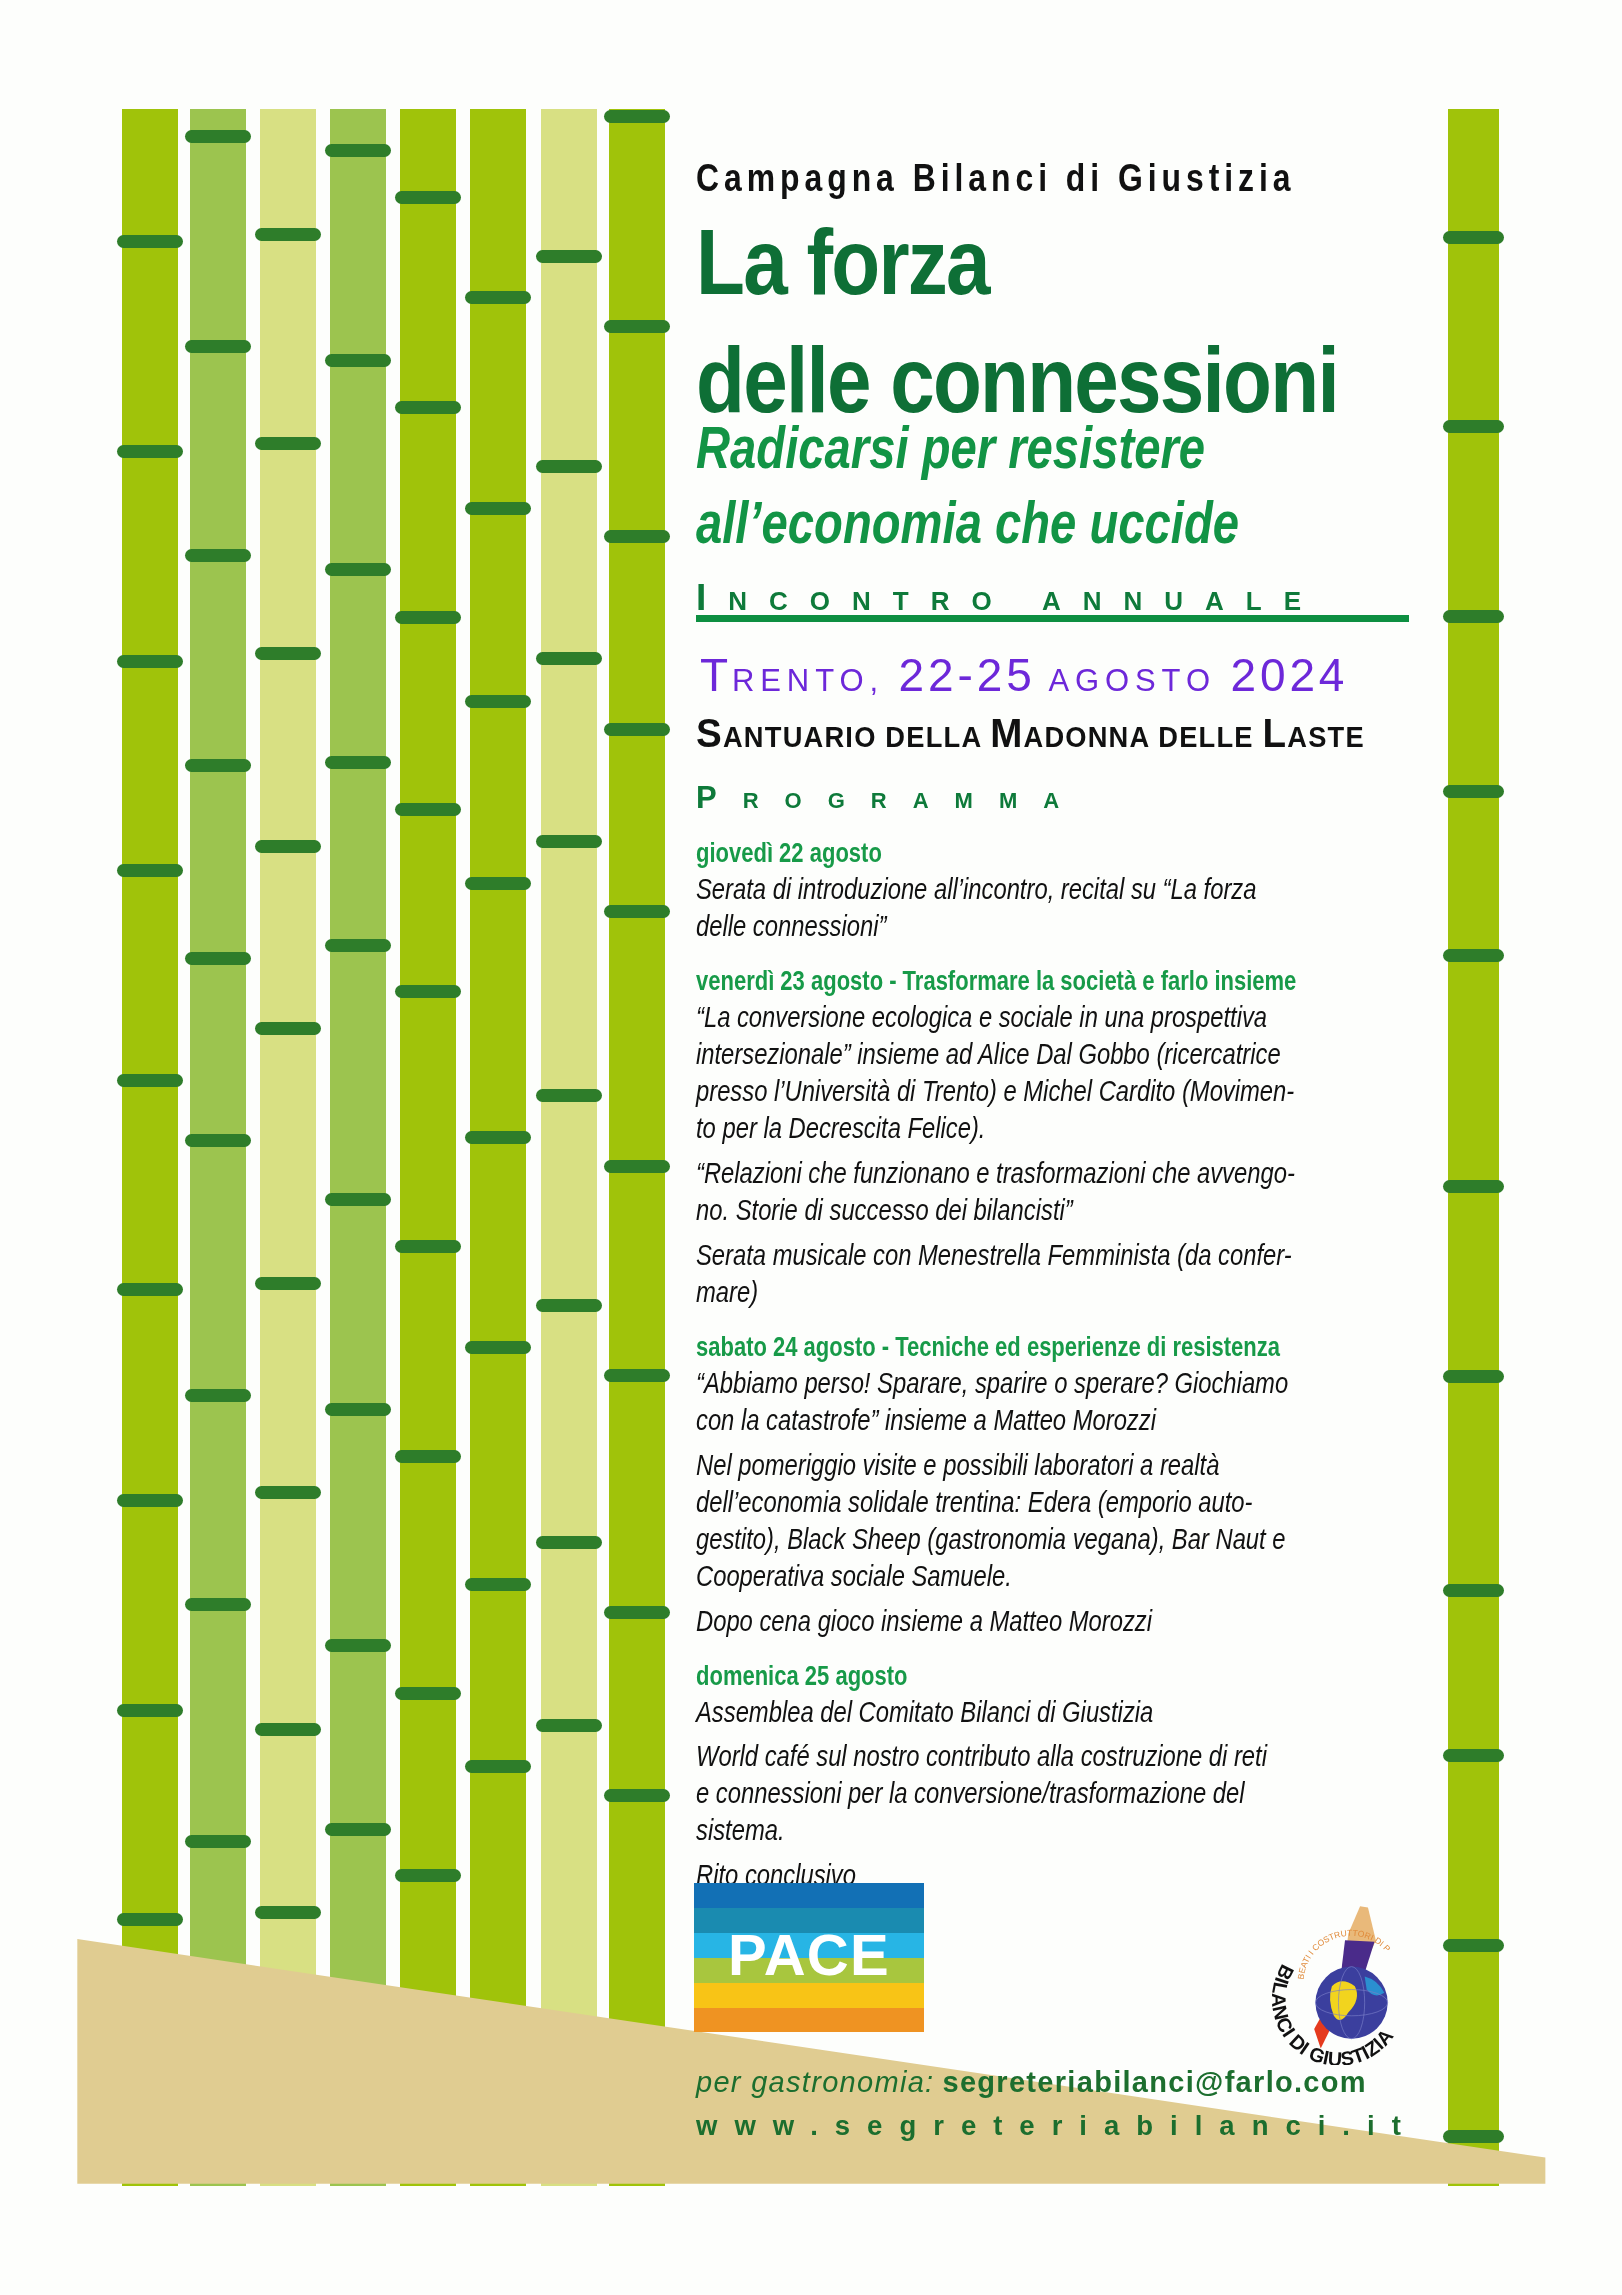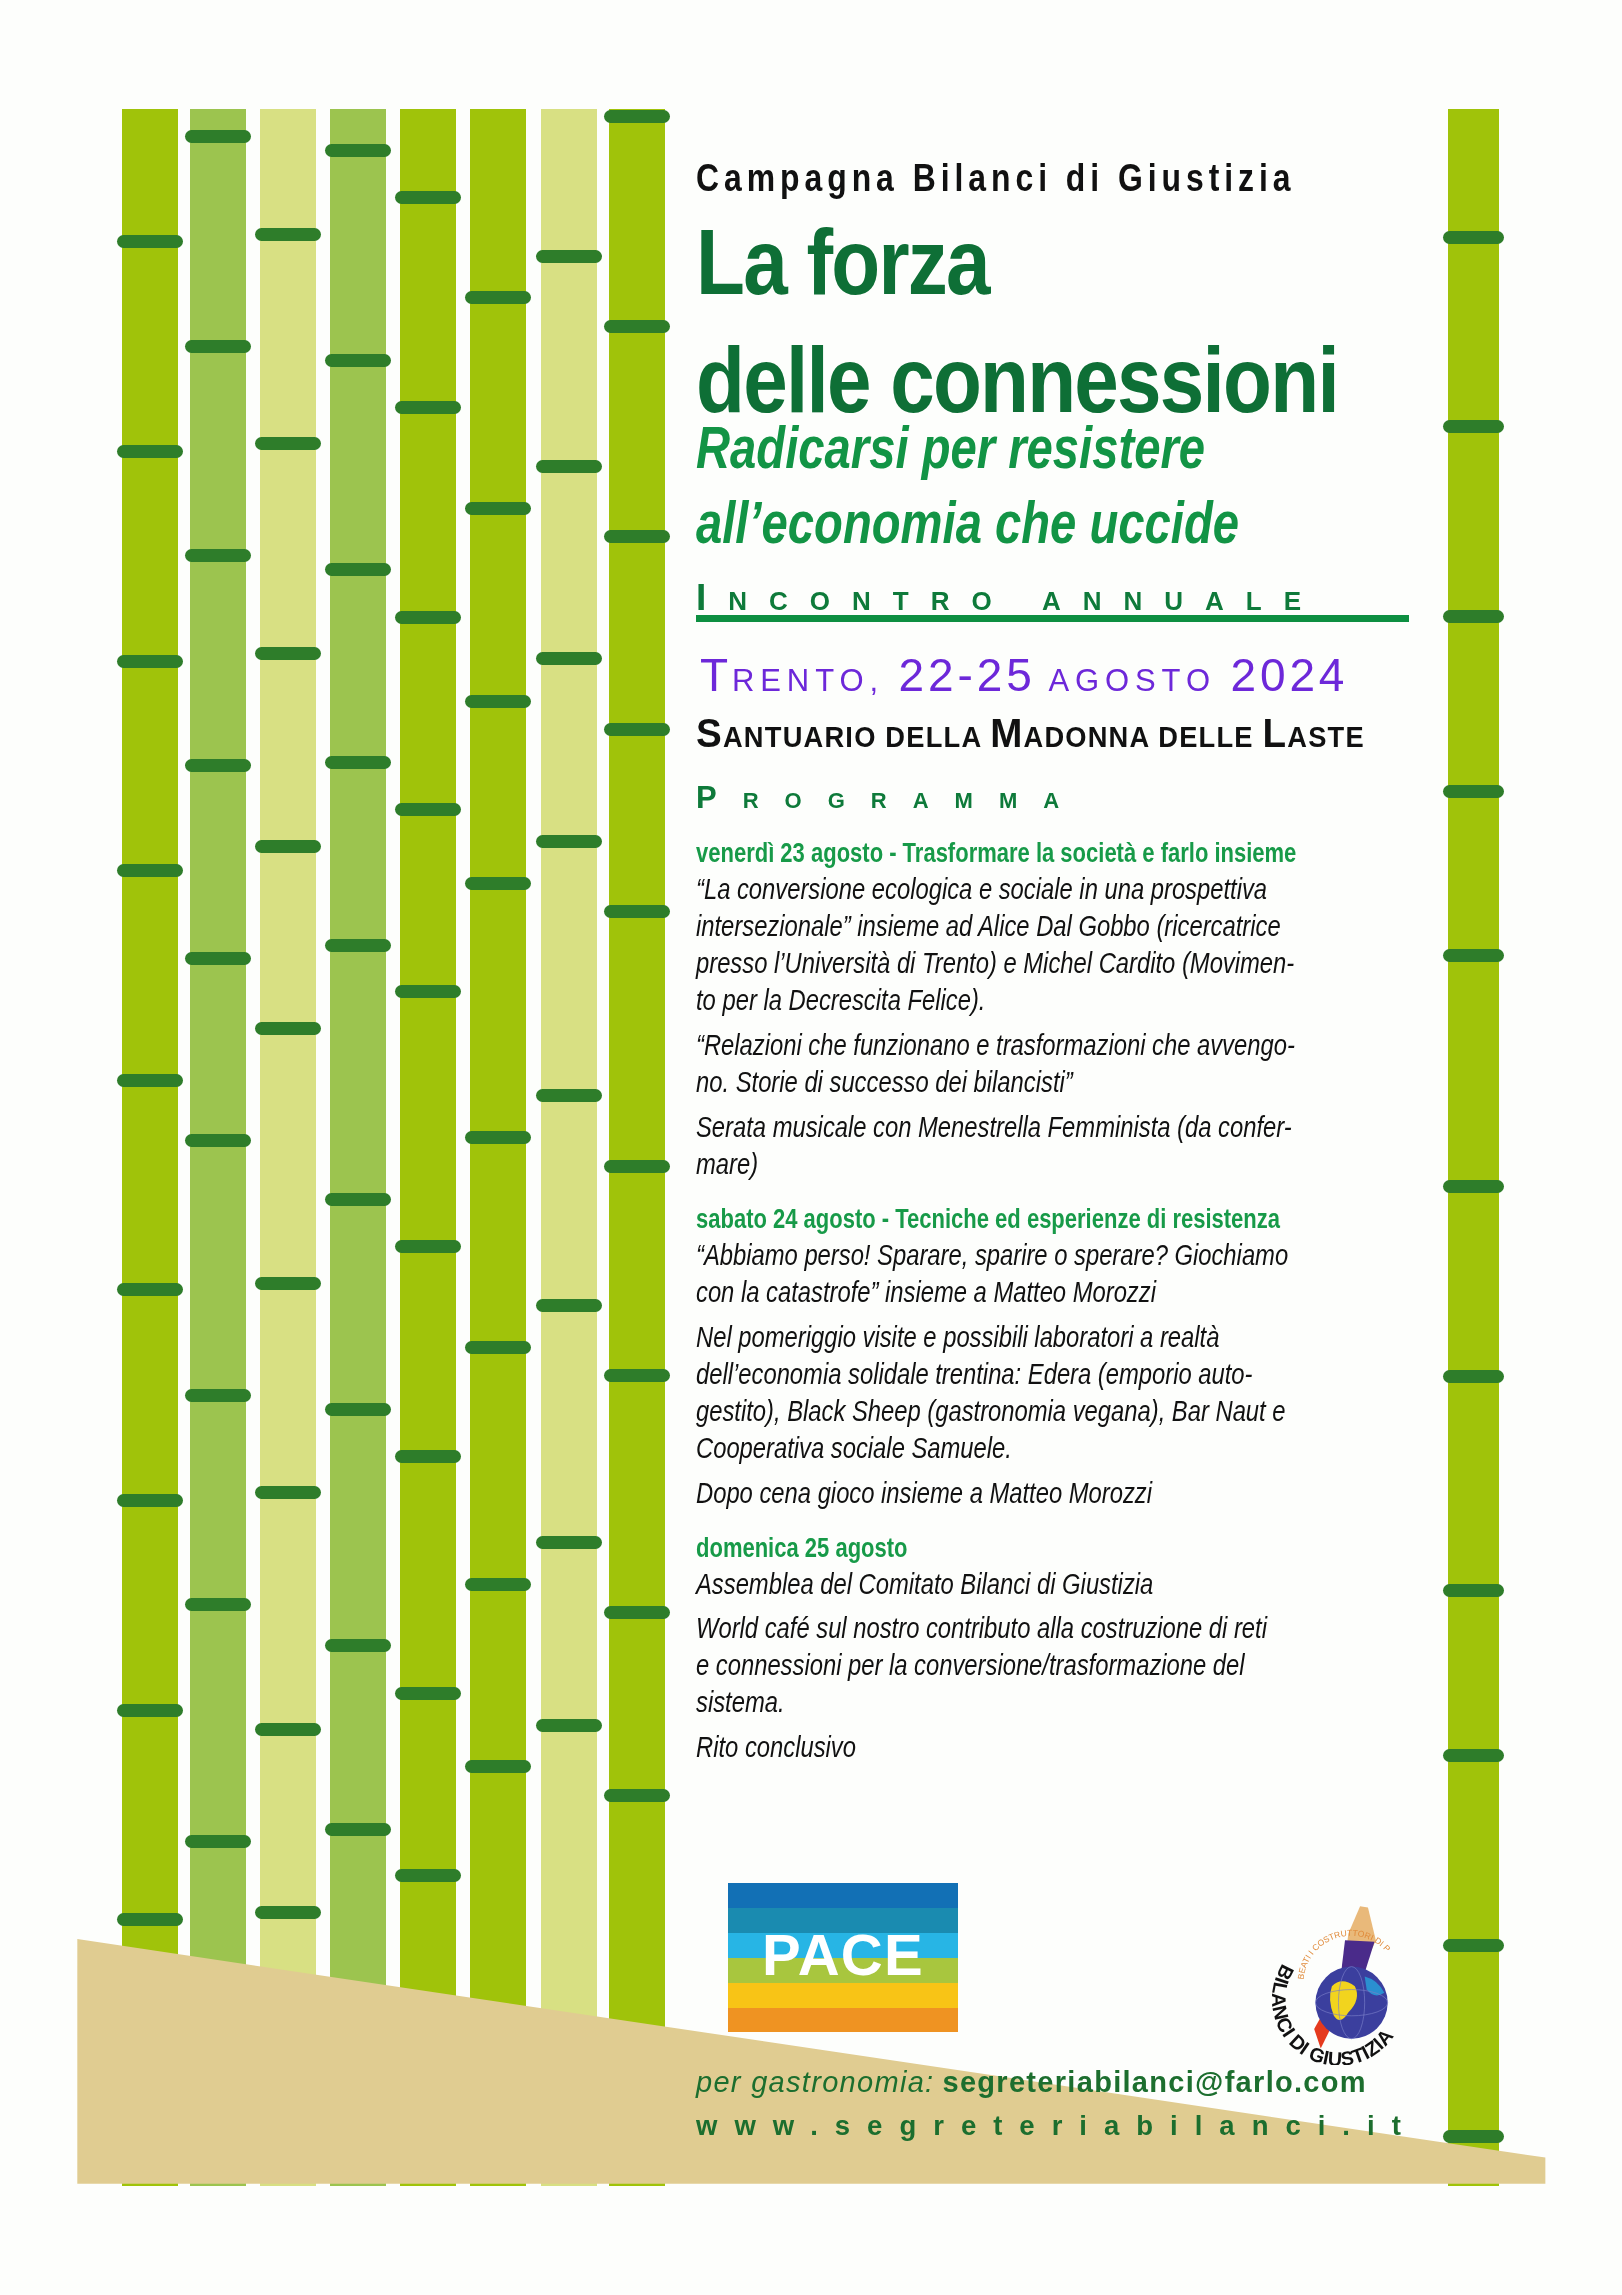--- a/index.html
+++ b/index.html
@@ -59,21 +59,21 @@
     color:#179a48; font-weight:bold; font-size:27.5px; line-height:37px; white-space:nowrap;
     transform:scaleX(0.8); transform-origin:left; width:125%;
   }
   .para {
     font-style:italic; color:#111; font-size:29px; line-height:37px;
     transform:scaleX(0.82); transform-origin:left; width:122%;
     margin-bottom:7.9px;
   }
   .para .ln { display:block; white-space:nowrap; }
   .pace {
-    position:absolute; left:728px; top:1883px; width:230px; height:149px; overflow:hidden;
+    position:absolute; left:694px; top:1883px; width:230px; height:149px; overflow:hidden;
   }
   .pace .stripe { height:25px; }
   .pace-label {
     position:absolute; left:0; right:0; top:43px; text-align:center;
     color:#fff; font-weight:bold; font-size:58px; line-height:1; letter-spacing:1.3px;
   }
   .logo { position:absolute; left:1263px; top:1901px; width:164px; height:164px; }
   .contact {
     position:absolute; left:696px; top:2066px; white-space:nowrap; color:#1c6e2e;
     font-size:29px;
@@ -218,20 +218,27 @@
   <div class="venue">
     <span class="big">S</span><span style="text-transform:uppercase;white-space:pre;">antuario della </span><span class="big">M</span><span style="text-transform:uppercase;white-space:pre;">adonna delle </span><span class="big">L</span><span style="text-transform:uppercase;">aste</span>
   </div>
 
   <div class="programma" style="text-transform:uppercase;">
     <span class="big">P</span><span>rogramma</span>
   </div>
 
   <div class="program" id="program">
       <div class="day">
+        <div class="day-head">giovedì 22 agosto</div>
+        <div class="para">
+          <span class="ln">Serata di introduzione all’incontro, recital su “La forza</span>
+          <span class="ln">delle connessioni”</span>
+        </div>
+      </div>
+      <div class="day">
         <div class="day-head">venerdì 23 agosto - Trasformare la società e farlo insieme</div>
         <div class="para">
           <span class="ln">“La conversione ecologica e sociale in una prospettiva</span>
           <span class="ln">intersezionale” insieme ad Alice Dal Gobbo (ricercatrice</span>
           <span class="ln">presso l’Università di Trento) e Michel Cardito (Movimen-</span>
           <span class="ln">to per la Decrescita Felice).</span>
         </div>
         <div class="para">
           <span class="ln">“Relazioni che funzionano e trasformazioni che avvengo-</span>
           <span class="ln">no. Storie di successo dei bilancisti”</span>

